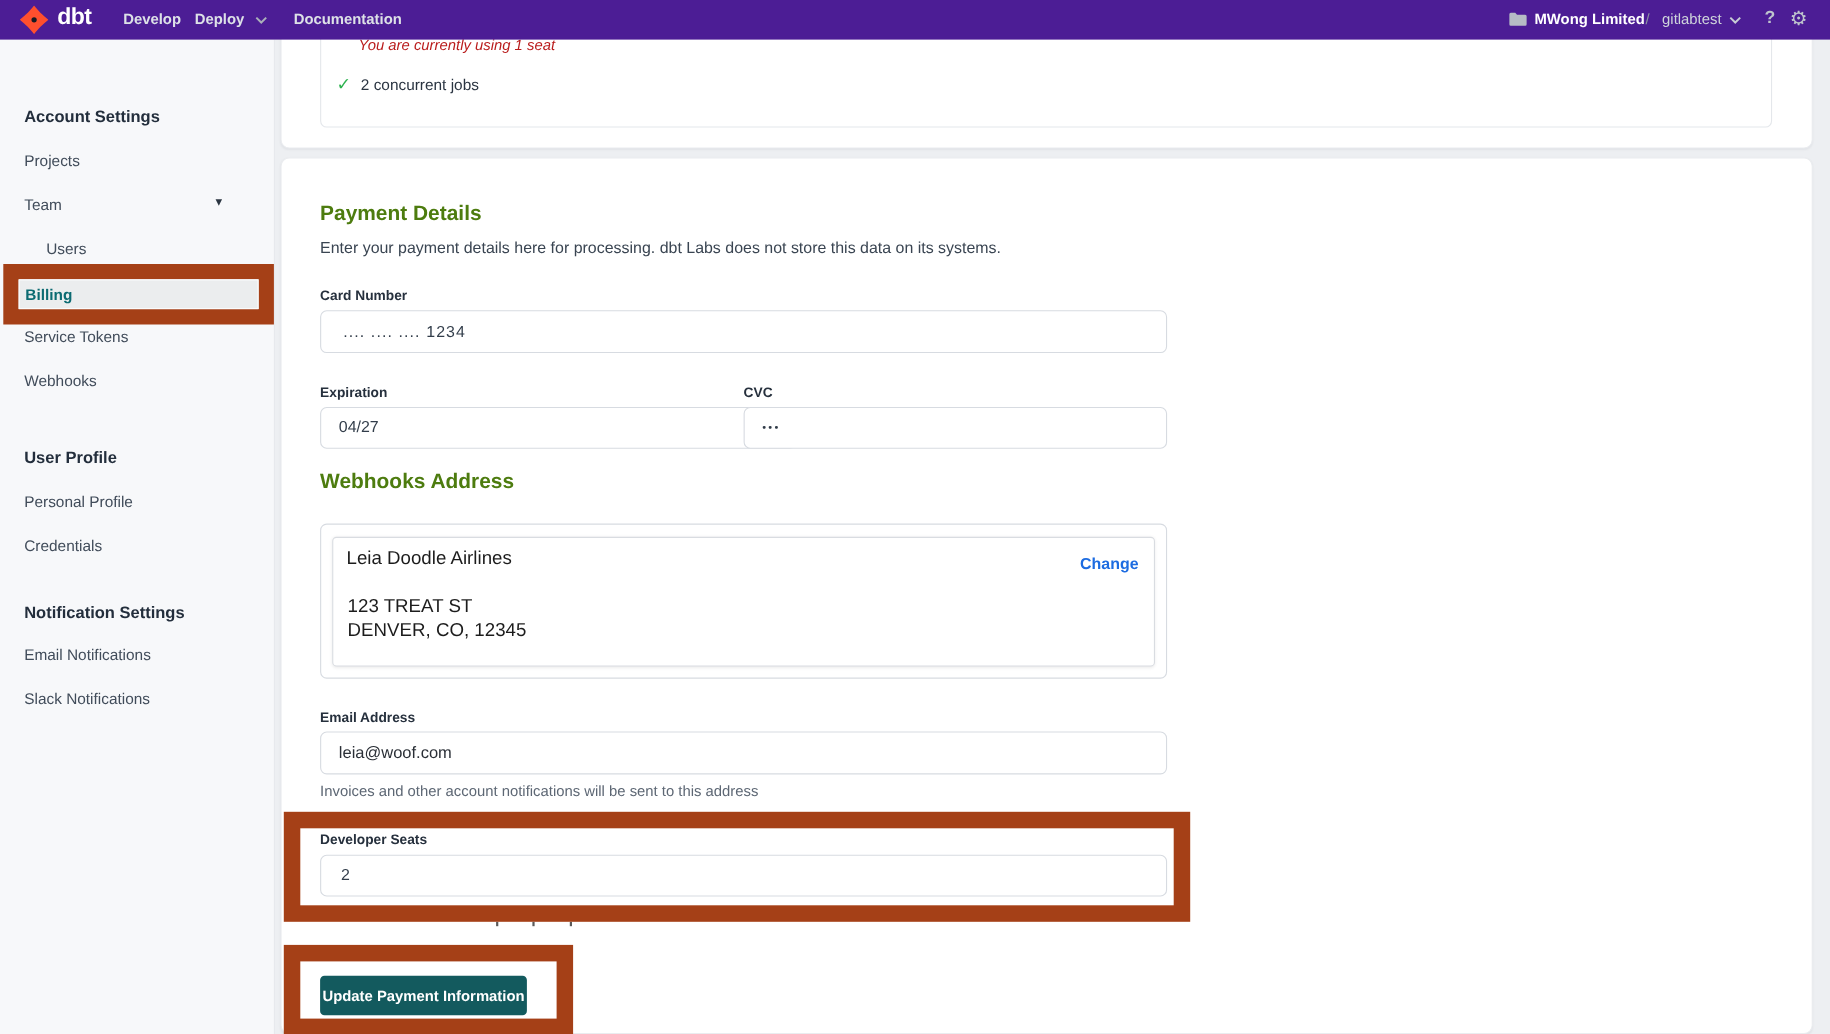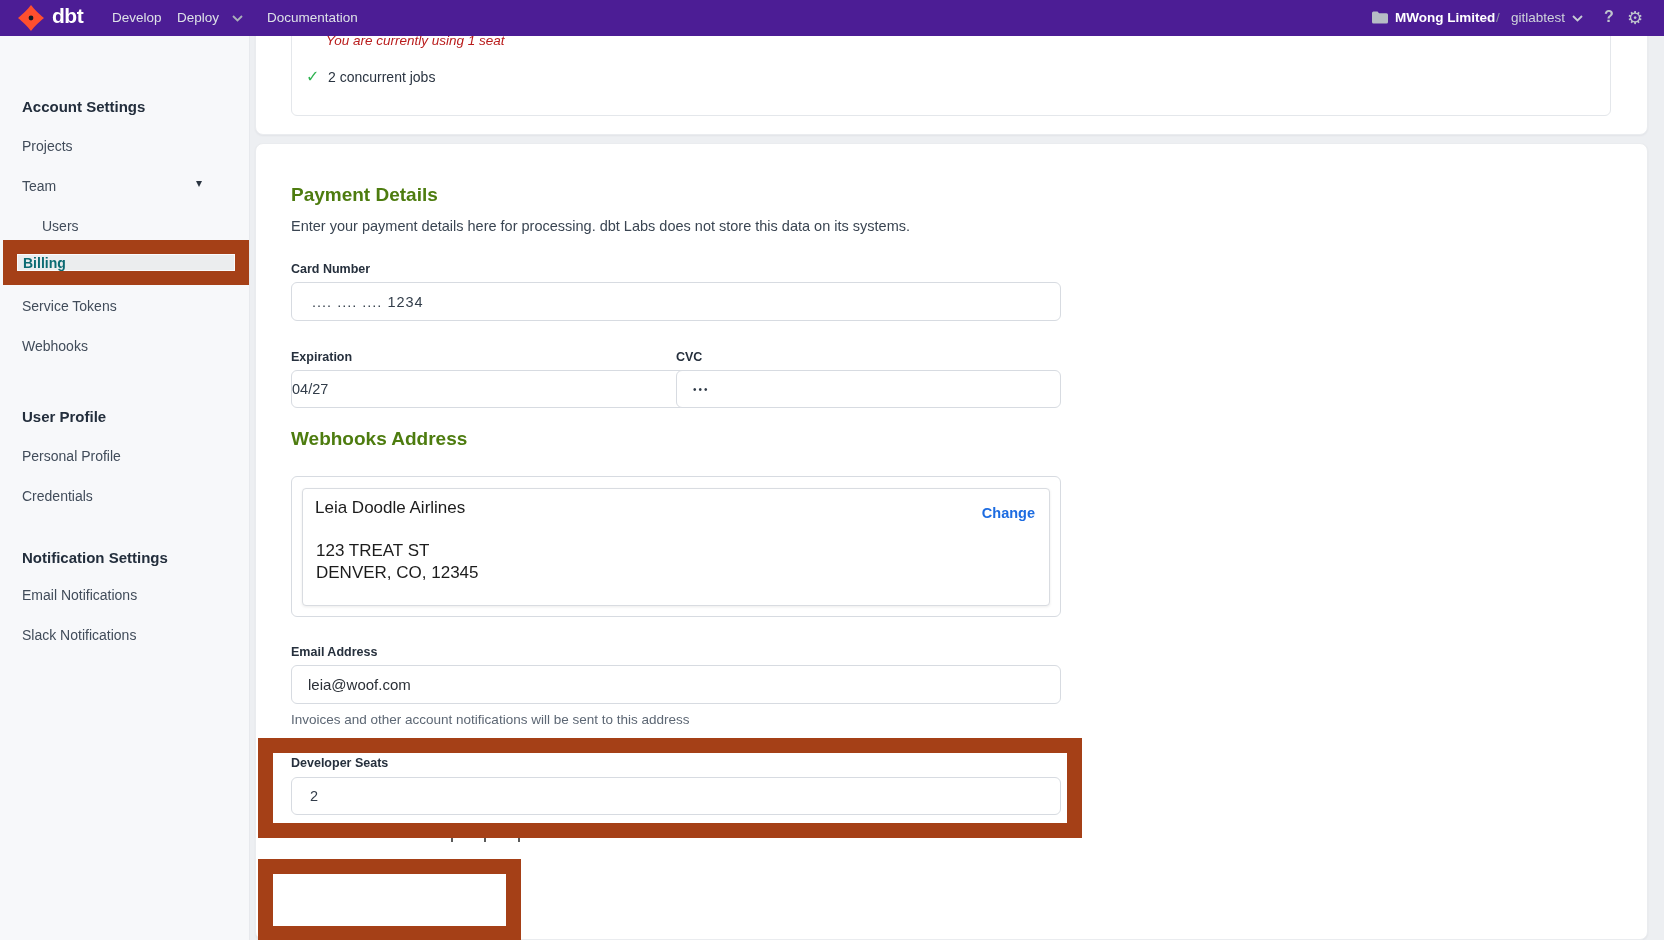--- a/index.html
+++ b/index.html
@@ -5,35 +5,35 @@
   * { margin:0; padding:0; box-sizing:border-box; }
   html,body { background:#e9ebee; }
   body { font-family:"Liberation Sans","DejaVu Sans",sans-serif; }
   .screen { position:relative; width:1664px; height:940px; background:#edeff2; overflow:hidden; }
 
   
   .nav { position:absolute; left:0; top:0; width:1664px; height:36px; background:#4c1d95; z-index:50; }
   .nav * { position:absolute; white-space:nowrap; }
   .brand-icon { left:18px; top:5px; width:26px; height:26px; }
   .brand-text { left:52px; top:4px; color:#fff; font-size:21px; font-weight:700; letter-spacing:-0.5px; }
-  .nav-item { top:10px; color:#dde1e7; font-size:13.5px; font-weight:400; cursor:pointer; }
+  .nav-item { top:10px; color:#dde1e7; font-size:13.5px; font-weight:700; cursor:pointer; }
   .nav-chevron { top:15px; }
   .nav-right-text { top:10px; font-size:13.5px; }
   .folder-icon { left:1372px; top:11px; }
   .help-glyph { left:1604px; top:8px; color:#bfc5cd; font-size:16px; font-weight:700; }
   .gear-glyph { left:1627px; top:7px; color:#bfc5cd; font-size:18px; }
 
   
   .sidebar { position:absolute; left:0; top:36px; width:250px; height:904px; background:#f7f8fa; border-right:1px solid #e7e9ed; z-index:10; }
   .sb { position:absolute; left:22px; white-space:nowrap; }
   .sb-heading { font-size:15px; font-weight:700; color:#232e3c; }
   .sb-item { font-size:14px; color:#414c5a; cursor:pointer; }
   .sb-sub { left:42px; }
   .team-chevron { position:absolute; left:196px; top:140px; color:#2b3541; font-size:12px; cursor:pointer; }
-  .billing-annotation { position:absolute; left:3px; top:204px; width:246px; height:45px;
+  .billing-annotation { position:absolute; left:3px; top:204px; width:246px; height:55px;
       border:14px solid #a54017; z-index:30; }
   .billing-inner { width:100%; height:100%; background:#ebedee; border:1px solid #fafbfc;
       display:flex; align-items:center; padding-left:5px; }
   .billing-label { font-size:14px; font-weight:700; color:#0c6b72; cursor:pointer; }
 
   
   .card { position:absolute; background:#fff; border:1px solid #eaecef; border-radius:8px;
       box-shadow:0 1px 2px rgba(16,24,40,.05); }
   .card1 { left:255px; top:20px; width:1393px; height:115px; z-index:5; }
   .card2 { left:255px; top:143px; width:1393px; height:797px; z-index:5; }
@@ -137,21 +137,21 @@
 
   <div class="card card2">
 
     <div class="section-title" style="left:35px; top:40px;">Payment Details</div>
     <div class="desc" style="left:35px; top:74px;">Enter your payment details here for processing. dbt Labs does not store this data on its systems.</div>
 
     <div class="field-label" style="left:35px; top:118px;">Card Number</div>
     <div class="field-box" style="left:35px; top:138px; width:770px; height:39px; padding-left:20px; letter-spacing:1px;">.... .... .... 1234</div>
 
     <div class="field-label" style="left:35px; top:206px;">Expiration</div>
-    <div class="field-box" style="left:35px; top:226px; width:433px; height:38px; ">04/27</div>
+    <div class="field-box" style="left:35px; top:226px; width:433px; height:38px; padding-left:16px;">04/27</div>
 
     <div class="field-label" style="left:420px; top:206px;">CVC</div>
     <div class="field-box" style="left:420px; top:226px; width:385px; height:38px; padding-left:16px; font-size:10px; letter-spacing:2px; color:#2f3a47;">•••</div>
 
     <div class="section-title" style="left:35px; top:284px;">Webhooks Address</div>
 
     <div class="addr-outer">
       <div class="addr-inner">
         <div class="addr-name">Leia Doodle Airlines</div>
         <div class="addr-change">Change</div>
@@ -166,17 +166,18 @@
 
     <div class="fragment" style="left:195px; top:694px;"></div>
     <div class="fragment" style="left:228px; top:694px;"></div>
     <div class="fragment" style="left:262px; top:694px;"></div>
 
     <div class="field-label" style="left:35px; top:612px; z-index:10;">Developer Seats</div>
     <div class="field-box" style="left:35px; top:633px; width:770px; height:38px; padding-left:18px;">2</div>
 
     <div class="annotation seats-annotation"></div>
 
+    <button class="update-btn">Update Payment Information</button>
     <div class="annotation button-annotation"></div>
 
   </div>
 
 </div>
 
 </body></html>

